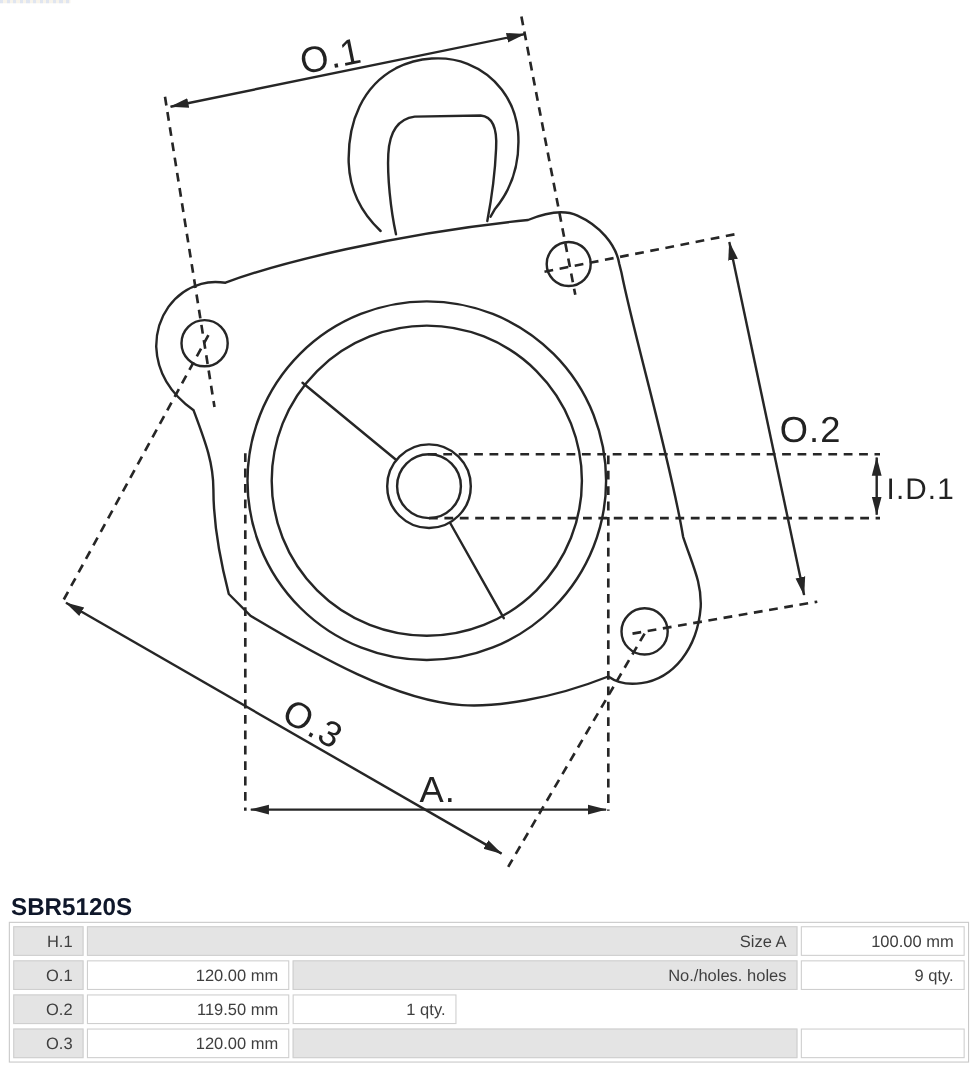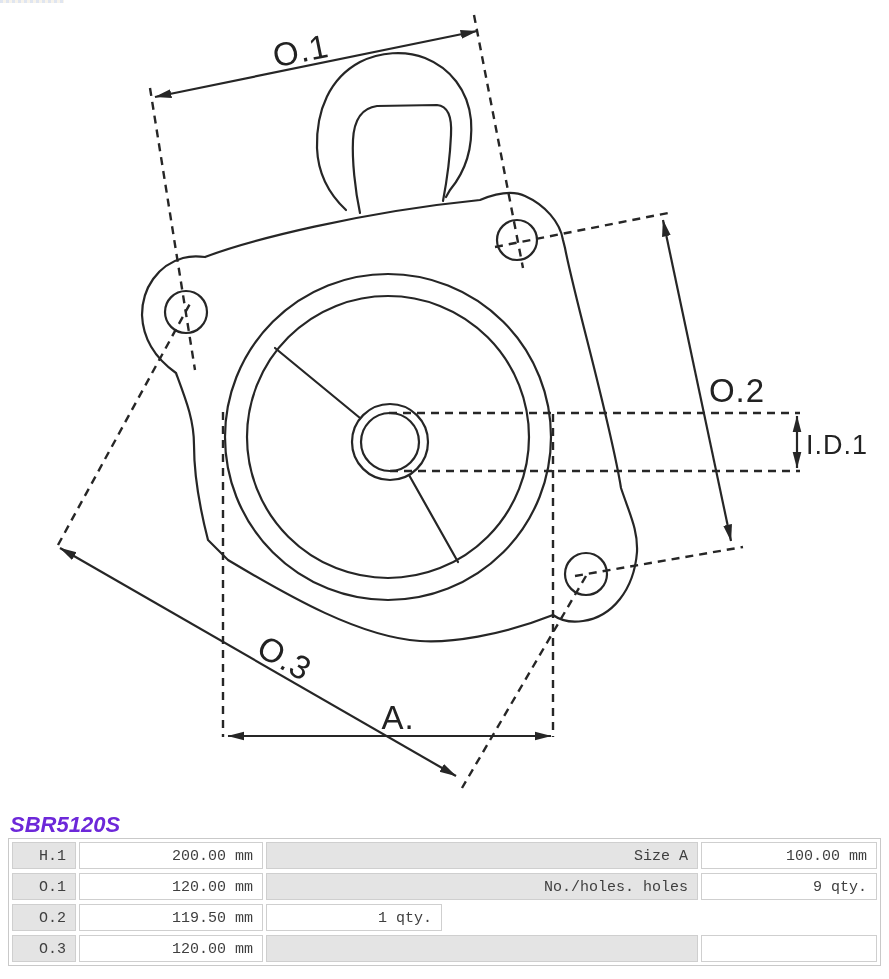--- a/index.html
+++ b/index.html
@@ -14,27 +14,27 @@
   svg.drawing .fillw{fill:#ffffff;}
   svg.drawing text{fill:#222;font-family:"Liberation Sans",sans-serif;letter-spacing:1px;}
   .dimlabel{font-size:33px;}
   .dimlabel-small{font-size:27px;}
   .part-number{position:absolute;left:10px;top:812px;margin:0;font-size:22px;font-weight:600;}
   .spec-table{position:absolute;left:8px;top:838px;width:873px;border:1px solid #c9c9c9;
         background:#fff;padding:3px;box-sizing:border-box;}
   .spec-row{display:flex;gap:3px;margin-bottom:4px;}
   .spec-row:last-child{margin-bottom:0;}
   .cell{height:27px;line-height:27px;font-size:15px;text-align:right;padding-right:9px;
-        box-sizing:border-box;border:1px solid #cfcfcf;font-family:Liberation Mono, monospace;}
+        box-sizing:border-box;border:1px solid #cfcfcf;}
   .cell.gray{background:#e4e4e4;}
   .cell.white{background:#ffffff;}
   .c1{width:64px;}
   .c2{width:184px;}
   .c3{flex:1;}
-  .c4{width:176px;}
+  .c4{width:149px;}
 </style>
 </head>
 <body>
 
 <div class="page">
 
   <div class="artifact-strip"></div>
 
   <svg class="drawing" width="889" height="812" viewBox="0 0 889 812">
     <defs>
@@ -102,26 +102,25 @@
     <line class="dim" x1="228" y1="736" x2="551" y2="736" marker-start="url(#ah)" marker-end="url(#ah)"></line>
     <line class="dim" x1="797" y1="416" x2="797" y2="468" marker-start="url(#ah)" marker-end="url(#ah)"></line>
 
     <text class="dimlabel" x="303" y="62" text-anchor="middle" transform="rotate(-11.5 303 62)">O.1</text>
     <text class="dimlabel" x="737" y="402" text-anchor="middle">O.2</text>
     <text class="dimlabel" x="279" y="668" text-anchor="middle" transform="rotate(30 279 668)">O.3</text>
     <text class="dimlabel" x="398" y="729" text-anchor="middle">A.</text>
     <text class="dimlabel-small" x="806" y="454" text-anchor="start">I.D.1</text>
   </svg>
 
-  <h1 class="part-number" style="color:#6d28d9;font-style:italic;">SBR5120S</h1>
+  <h1 class="part-number" style="color:#0f172a;">SBR5120S</h1>
 
   <div class="spec-table">
     <div class="spec-row">
       <div class="cell gray c1">H.1</div>
-      <div class="cell white c2">200.00 mm</div>
       <div class="cell gray c3">Size A</div>
       <div class="cell white c4">100.00 mm</div>
     </div>
     <div class="spec-row">
       <div class="cell gray c1">O.1</div>
       <div class="cell white c2">120.00 mm</div>
       <div class="cell gray c3">No./holes. holes</div>
       <div class="cell white c4">9 qty.</div>
     </div>
     <div class="spec-row">

